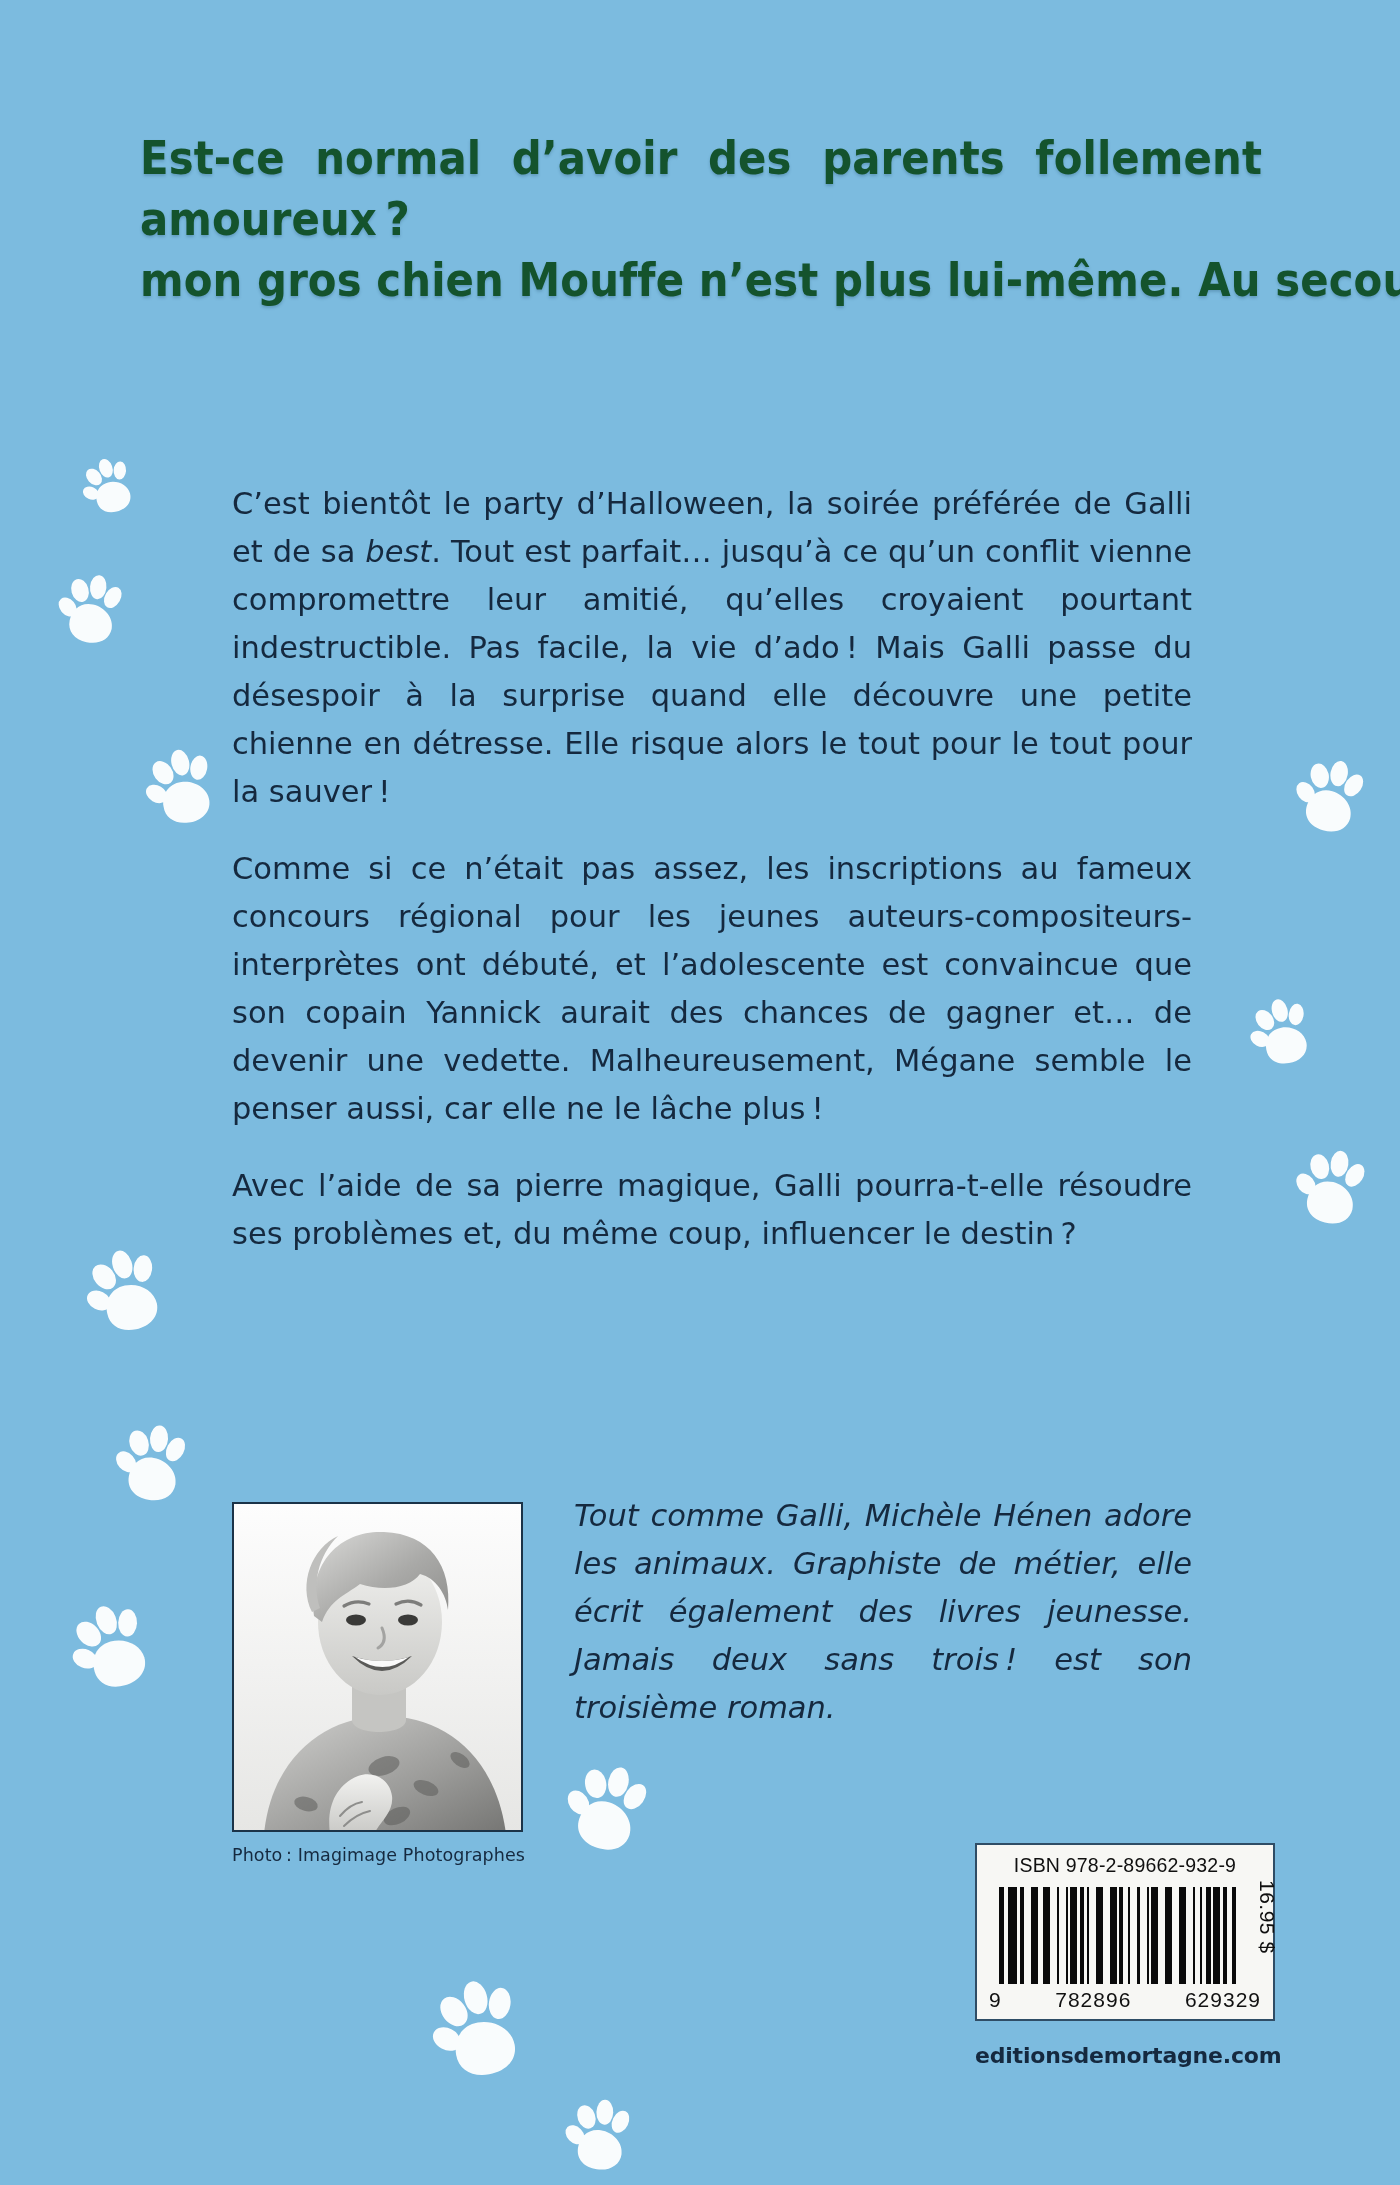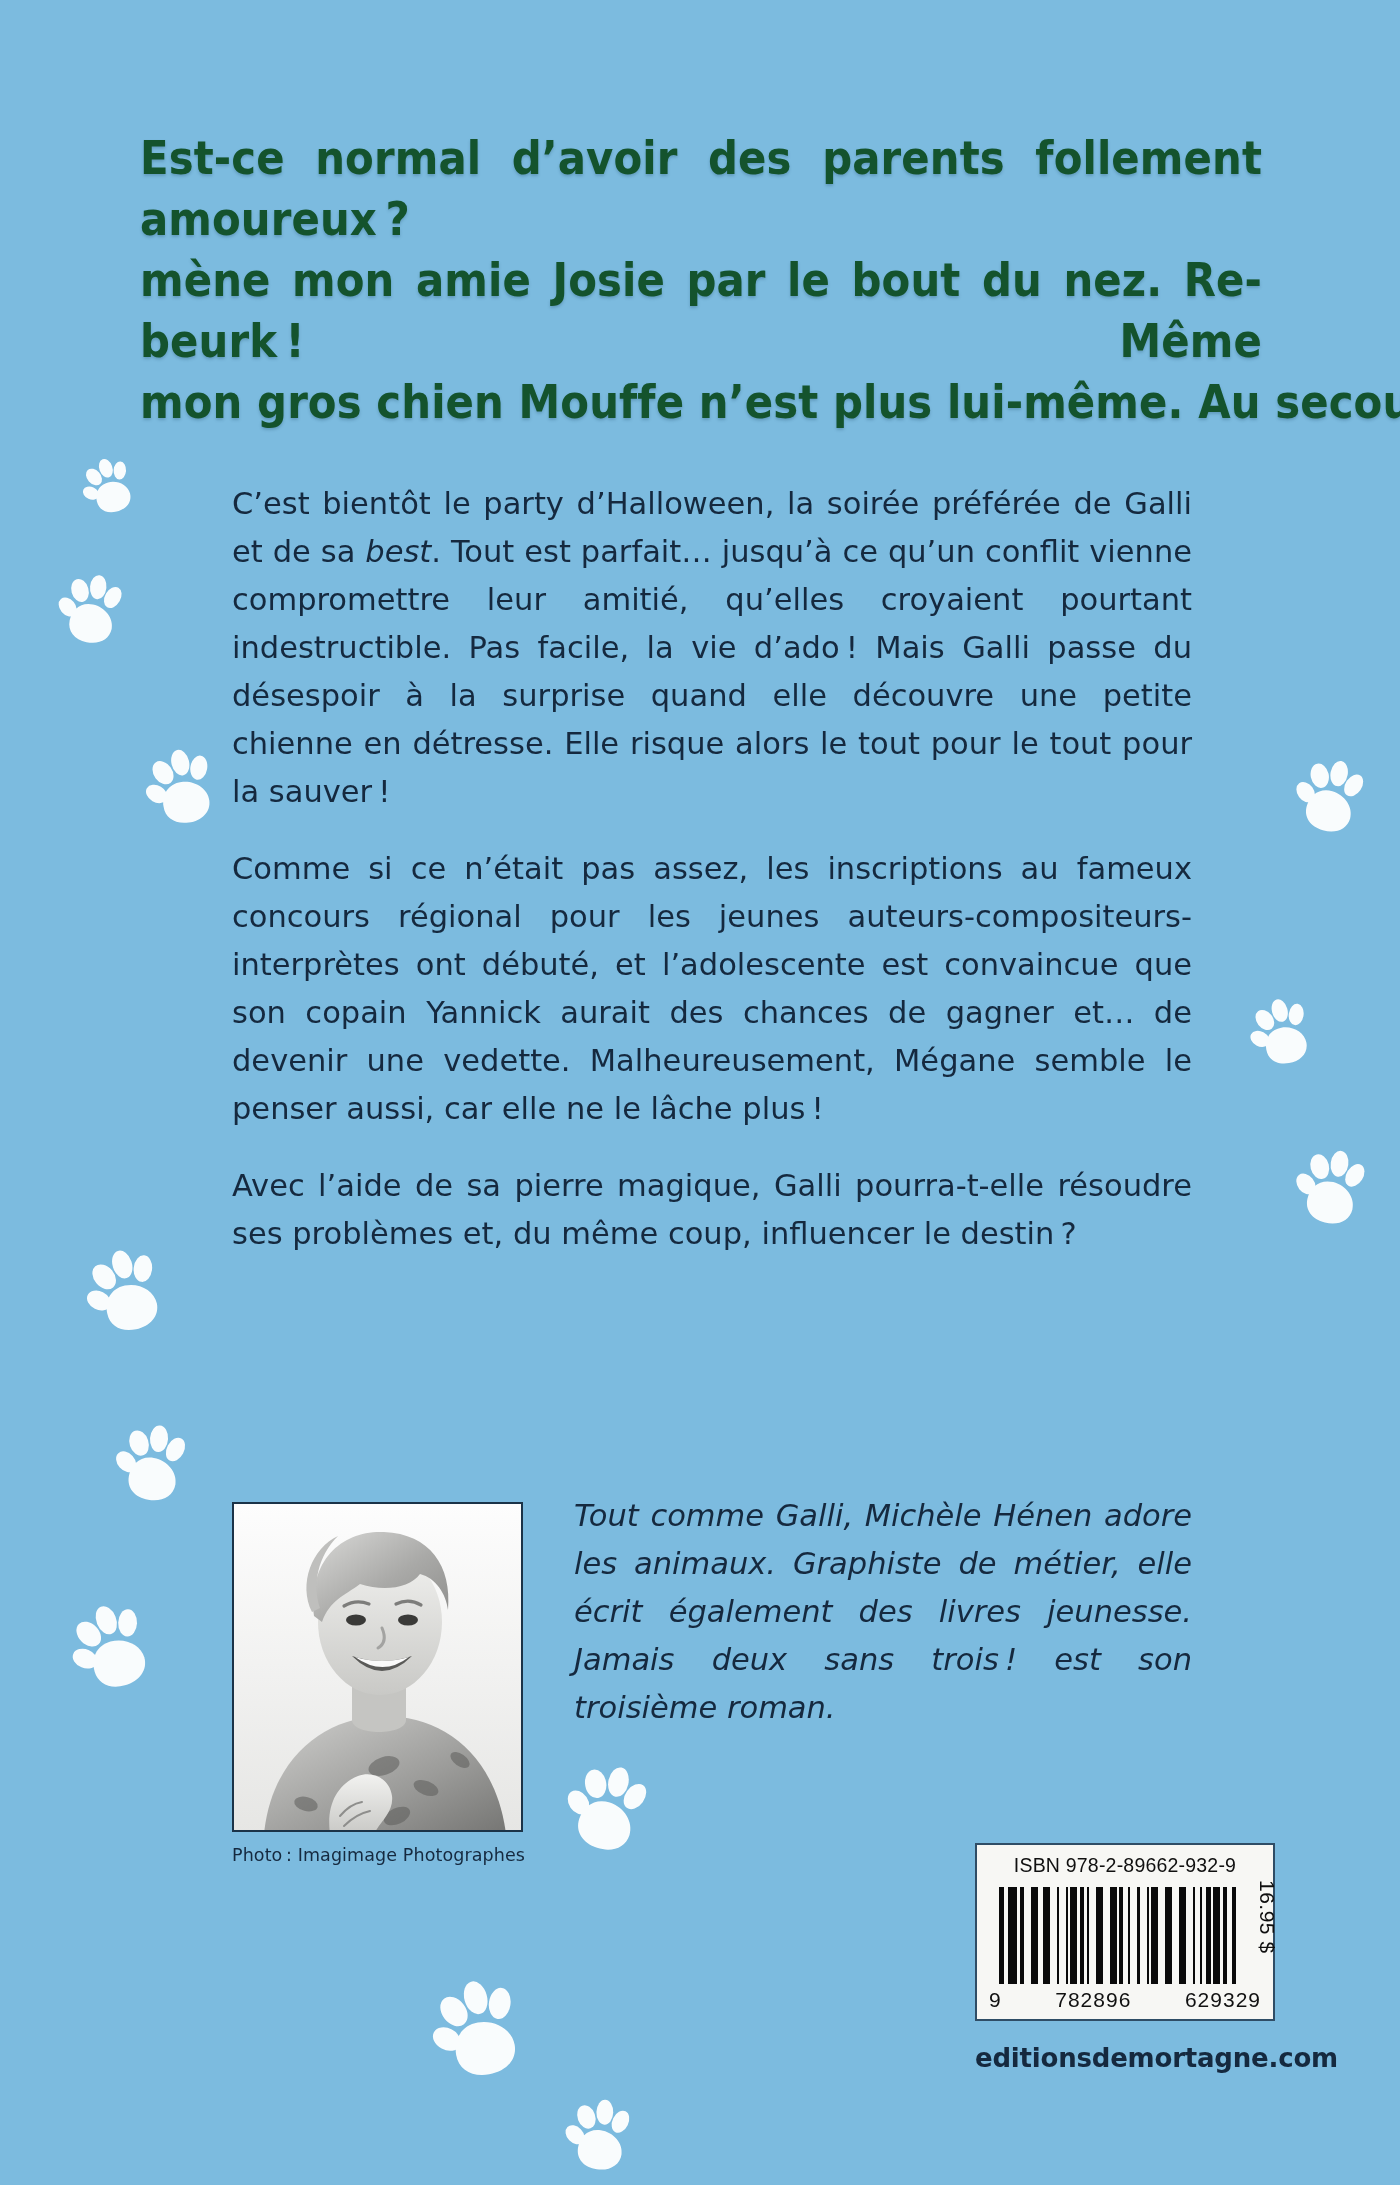--- a/index.html
+++ b/index.html
@@ -145,21 +145,21 @@
     letter-spacing:.5px;
     white-space:nowrap;
   }
   #publisher-url{
     position:absolute;
     left:975px;top:2043px;
     width:300px;
     text-align:center;
     font-family:"DejaVu Sans","Liberation Sans",sans-serif;
     font-weight:700;
-    font-size:26px;
+    font-size:22px;
     color:#15293f;
     letter-spacing:-.2px;
     white-space:nowrap;
   }
 </style>
 </head>
 <body>
 
 <div id="cover">
 
@@ -341,21 +341,20 @@
                  C80 84 68 93 52 93
                  C36 93 25 84 25 70
                  C25 56 34 44 50 44 Z"></path>
       </g>
     </svg>
       </div>
     </div>
 
   <div id="headline">
     <span class="hl j">Est-ce normal d’avoir des parents follement amoureux ?</span>
-    <span class="hl j">mène mon amie Josie par le bout du nez. Re-beurk ! Même</span>
     <span class="hl">mon gros chien Mouffe n’est plus lui-même. Au secours !!!</span>
   </div>
 
   <div id="bodycopy">
       <p><span>C’est bientôt le party d’Halloween, la soirée préférée de Galli et de sa </span><span class="it">best</span><span>. Tout est parfait… jusqu’à ce qu’un conflit vienne compromettre leur amitié, qu’elles croyaient pourtant indestructible. Pas facile, la vie d’ado ! Mais Galli passe du désespoir à la surprise quand elle découvre une petite chienne en détresse. Elle risque alors le tout pour le tout pour la sauver !</span></p>
       <p><span>Comme si ce n’était pas assez, les inscriptions au fameux concours régional pour les jeunes auteurs-compositeurs-interprètes ont débuté, et l’adolescente est convaincue que son copain Yannick aurait des chances de gagner et… de devenir une vedette. Malheureusement, Mégane semble le penser aussi, car elle ne le lâche plus !</span></p>
       <p><span>Avec l’aide de sa pierre magique, Galli pourra-t-elle résoudre ses problèmes et, du même coup, influencer le destin ?</span></p>
     </div>
 
   <div id="author-block">

